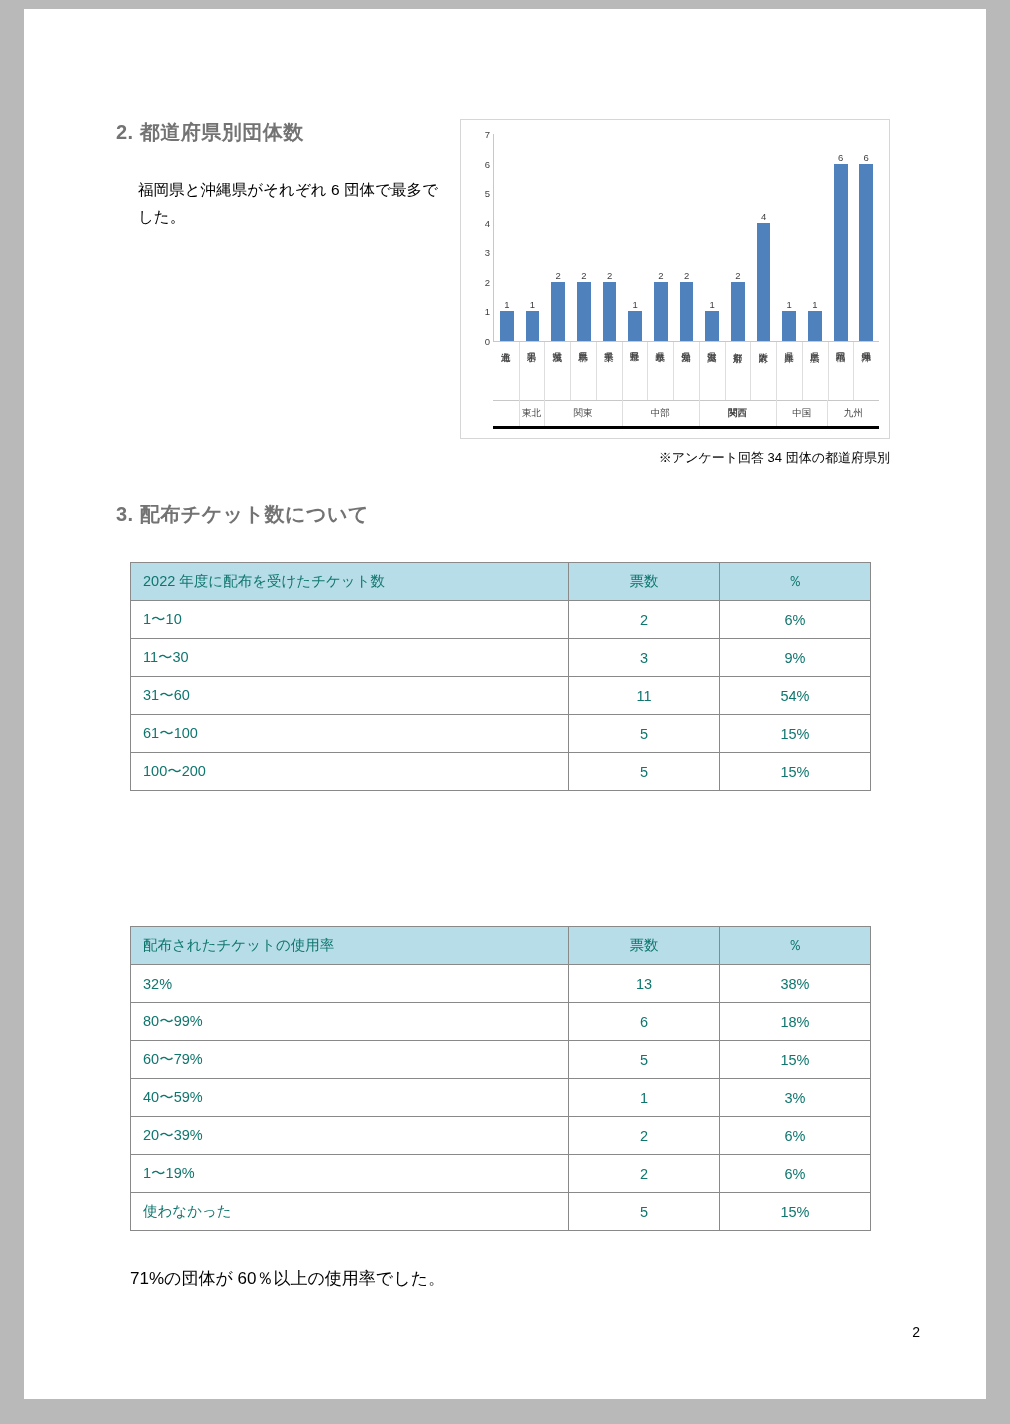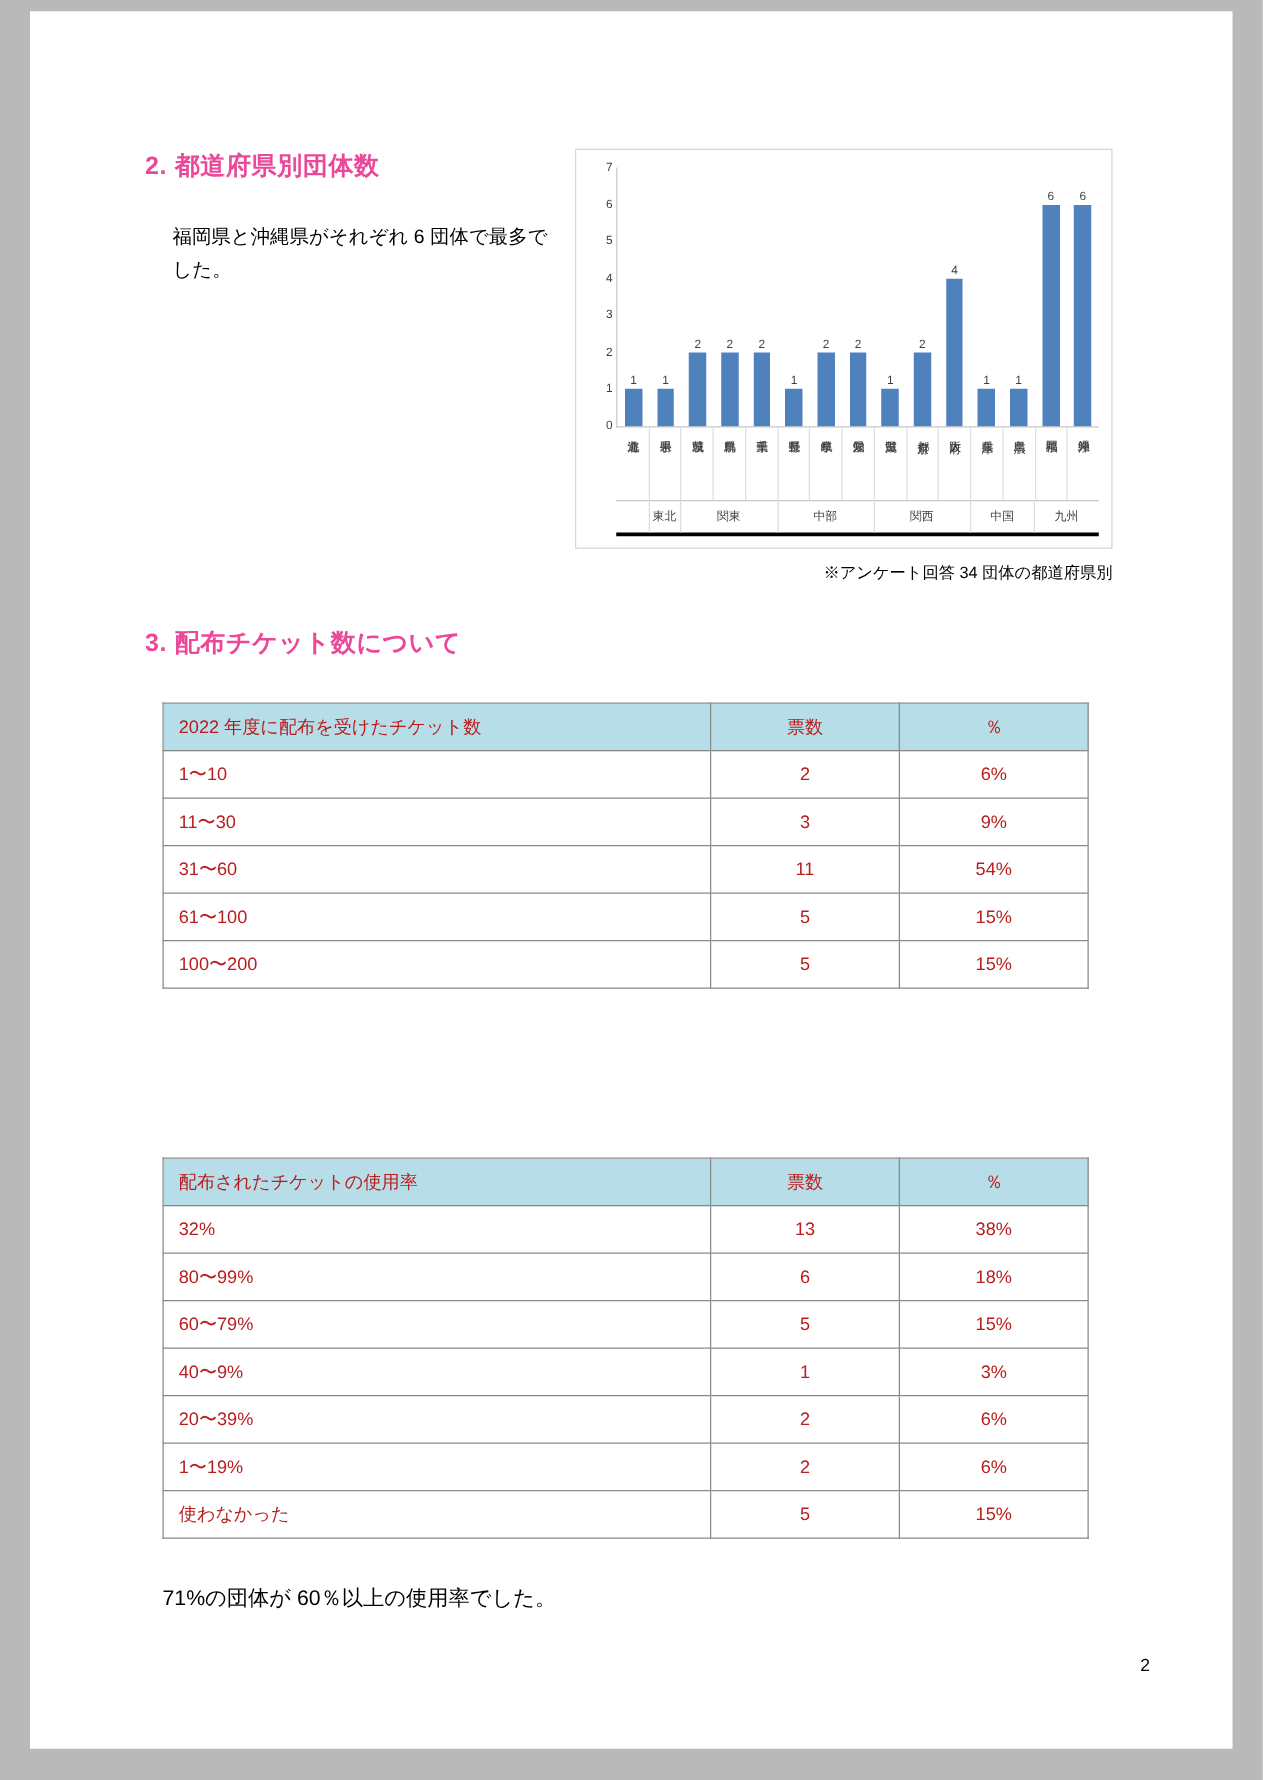--- a/index.html
+++ b/index.html
@@ -25,21 +25,21 @@
   }
   .content {
     position: absolute;
     left: 66px;
     top: 0;
     width: 830px;
   }
   .sec-heading {
     font-size: 20px;
     font-weight: bold;
-    color: #ec4899;
+    color: #737373;
     letter-spacing: 0.5px;
   }
   .sec2-heading {
     position: absolute;
     left: 26px;
     top: 110px;
   }
   .sec2-body {
     position: absolute;
     left: 48px;
@@ -180,21 +180,21 @@
   .sec3-heading {
     position: absolute;
     left: 26px;
     top: 492px;
   }
   table.dt {
     border-collapse: collapse;
     table-layout: fixed;
     width: 740px;
     font-size: 14.5px;
-    color: #b91c1c;
+    color: #0f766e;
   }
   .tbl1 { position: absolute; left: 40px; top: 553px; }
   .tbl2 { position: absolute; left: 40px; top: 917px; }
   table.dt th, table.dt td {
     border: 1px solid #898989;
     height: 38px;
     padding: 0 12px;
     box-sizing: border-box;
   }
   table.dt thead th {
@@ -353,21 +353,21 @@
             </div>
             <div class="xcell">
               <span class="xlab">沖縄県</span>
             </div>
           </div>
         <div class="regions" id="regions">
             <div class="regcell" style="flex: 0 0 6.66667%;"></div>
             <div class="regcell" style="flex: 0 0 6.66667%;">東北</div>
             <div class="regcell" style="flex: 0 0 20%;">関東</div>
             <div class="regcell" style="flex: 0 0 20%;">中部</div>
-            <div class="regcell" style="flex: 0 0 20%;">関西</div>
+            <div class="regcell" style="flex: 0 0 20%; font-weight: bold;">関西</div>
             <div class="regcell" style="flex: 0 0 13.3333%;">中国</div>
             <div class="regcell" style="flex: 0 0 13.3333%;">九州</div>
           </div>
       </div>
     </div>
     <div class="chart-note">※アンケート回答 34 団体の都道府県別</div>
 
     <div class="sec-heading sec3-heading">3. 配布チケット数について</div>
 
     <table class="dt tbl1">
@@ -435,21 +435,21 @@
             <td>80〜99%</td>
             <td class="c">6</td>
             <td class="c">18%</td>
           </tr>
           <tr>
             <td>60〜79%</td>
             <td class="c">5</td>
             <td class="c">15%</td>
           </tr>
           <tr>
-            <td>40〜9%</td>
+            <td>40〜59%</td>
             <td class="c">1</td>
             <td class="c">3%</td>
           </tr>
           <tr>
             <td>20〜39%</td>
             <td class="c">2</td>
             <td class="c">6%</td>
           </tr>
           <tr>
             <td>1〜19%</td>

